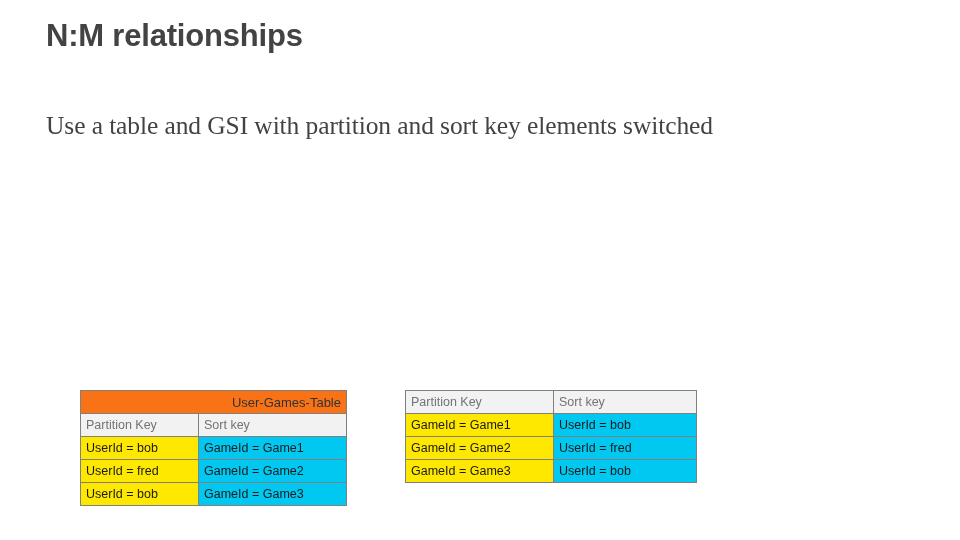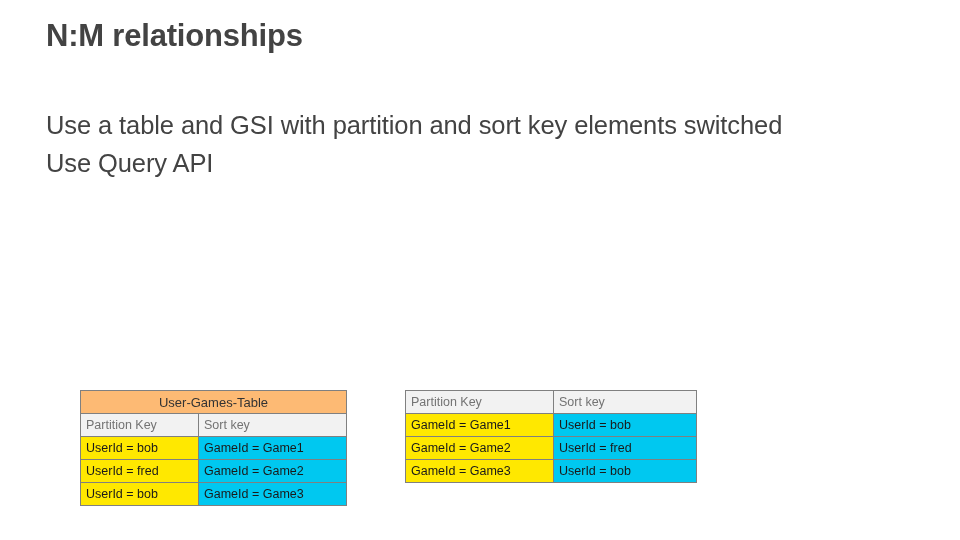--- a/index.html
+++ b/index.html
@@ -29,20 +29,21 @@
     font-size: 31px;
     font-weight: bold;
     color: #434343;
     letter-spacing: -0.2px;
   }
   .bullets {
     position: absolute;
     left: 46px;
     top: 110px;
     width: 830px;
+    font-family: Liberation Serif, serif;
   }
   .bullet {
     font-size: 25.5px;
     color: #434343;
     line-height: 1.25;
     margin: 0 0 6px 0;
     letter-spacing: -0.1px;
   }
   .tables {
     position: absolute;
@@ -63,22 +64,22 @@
 
   table.dtable td {
     border: 1px solid #808080;
     padding: 2px 5px;
     height: 18px;
     vertical-align: middle;
     white-space: nowrap;
     overflow: hidden;
   }
   td.caption {
-    background: #fdba74;
-    text-align: center;
+    background: #f97316;
+    text-align: right;
     font-size: 13px;
     color: #333333;
     padding: 2px 4px;
   }
   td.colhead {
     background: #f2f2f2;
     text-align: left;
     font-size: 12.5px;
     color: #737373;
   }
@@ -104,21 +105,20 @@
 </style>
 </head>
 <body>
 
 <div class="slide">
 
   <div class="title">N:M relationships</div>
 
   <div class="bullets">
     <p class="bullet">Use a table and GSI with partition and sort key elements switched</p>
-    <p class="bullet">Use Query API</p>
   </div>
 
   <div class="tables">
 
     <table class="dtable t1">
       <colgroup>
         <col class="col-a">
           <col class="col-b">
       </colgroup>
       <tbody>

